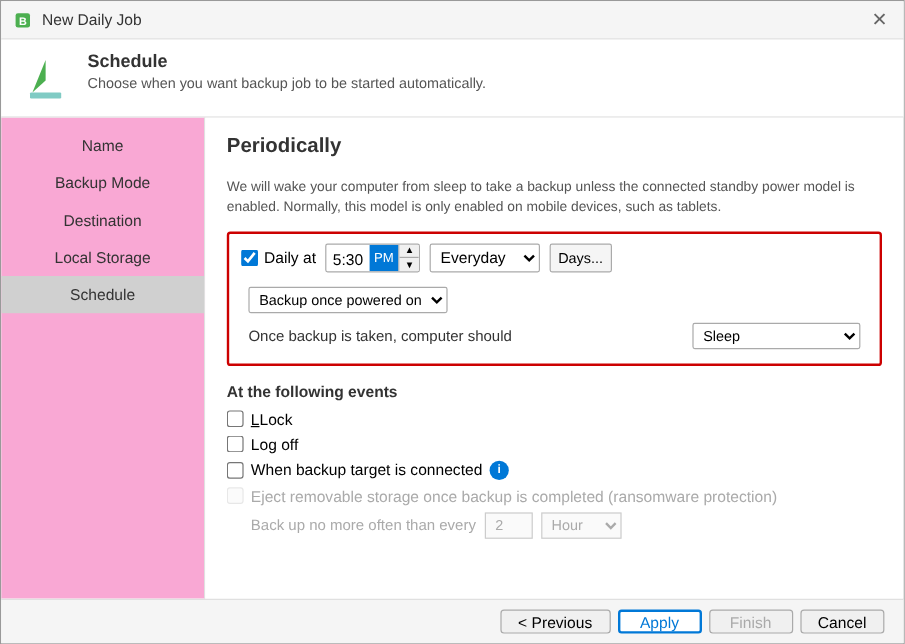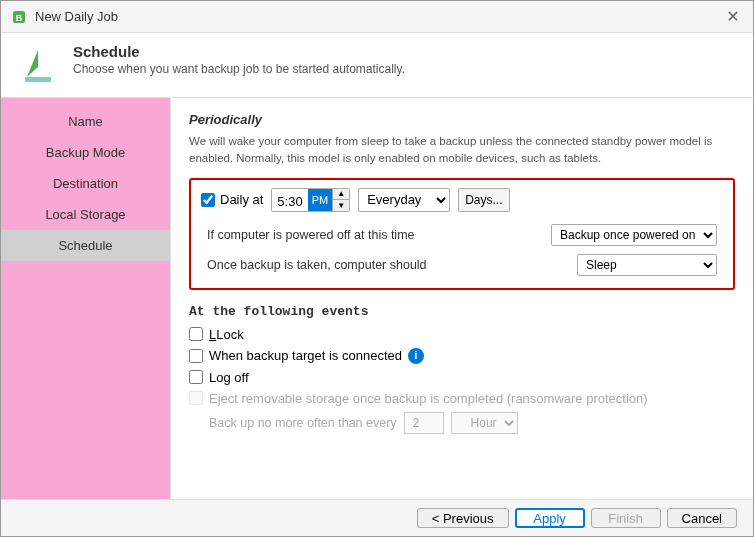--- a/index.html
+++ b/index.html
@@ -103,25 +103,24 @@
       background: #d0d0d0;
       font-weight: 500;
     }
     .main {
       flex: 1;
       padding: 14px 18px;
       overflow-y: auto;
       background: #fff;
     }
     .section-title {
-      font-size: 13px;
+      font-size: 17px;
       font-weight: 600;
       color: #333;
-      margin-bottom: 6px;
-      font-style: italic;
+      margin-bottom: 16px;
     }
     .notice-text {
       font-size: 11.5px;
       color: #555;
       margin-bottom: 10px;
       line-height: 1.5;
     }
     .highlighted-box {
       border: 2px solid #cc0000;
       border-radius: 3px;
@@ -226,21 +225,20 @@
       padding: 0 4px;
       background: #fff;
       min-width: 140px;
     }
     .events-section { margin-top: 4px; }
     .events-title {
       font-size: 13px;
       font-weight: 600;
       color: #333;
       margin-bottom: 8px;
-      font-family: Liberation Mono, monospace;
     }
     .event-row {
       display: flex;
       align-items: center;
       gap: 6px;
       margin-bottom: 6px;
       font-size: 13px;
     }
     .event-row input[type="checkbox"] {
       width: 14px;
@@ -282,21 +280,20 @@
       color: #aaa;
       background: #fafafa;
     }
     .backup-limit-row select {
       height: 22px;
       border: 1px solid #ccc;
       font-size: 12px;
       color: #aaa;
       background: #fafafa;
       padding: 0 4px;
-      text-align: right;
     }
     .footer {
       border-top: 1px solid #e0e0e0;
       padding: 8px 16px;
       display: flex;
       justify-content: flex-end;
       gap: 6px;
       background: #f5f5f5;
     }
     .footer-btn {
@@ -394,21 +391,20 @@
           <select class="select-dropdown">
             <option>Everyday</option>
             <option>Weekdays</option>
             <option>Weekends</option>
           </select>
 
           <button class="days-btn">Days...</button>
         </div>
 
         <div class="sub-row">
-          <span class="sub-row-label">If computer is powered off at this time</span>
           <select class="sub-row-select">
             <option>Backup once powered on</option>
             <option>Skip backup</option>
           </select>
         </div>
 
         <div class="sub-row">
           <span class="sub-row-label">Once backup is taken, computer should</span>
           <select class="sub-row-select">
             <option>Sleep</option>
@@ -422,27 +418,27 @@
       <div class="events-section">
         <div class="events-title">At the following events</div>
 
         <div class="event-row">
           <input type="checkbox" style="">
           <span><span class="underline">L</span><span>Lock</span></span>
         </div>
 
         <div class="event-row">
           <input type="checkbox" style="">
+          <span>Log off</span>
+        </div>
+
+        <div class="event-row">
+          <input type="checkbox" style="">
           <span>When backup target is connected</span>
           <span class="info-icon">i</span>
-        </div>
-
-        <div class="event-row">
-          <input type="checkbox" style="">
-          <span>Log off</span>
         </div>
 
         <div class="event-row disabled-row">
           <input type="checkbox" disabled="" style="">
           <span>Eject removable storage once backup is completed (ransomware protection)</span>
         </div>
 
         <div class="backup-limit-row">
           <span>Back up no more often than every</span>
           <input type="number" value="2" min="1" style="">

